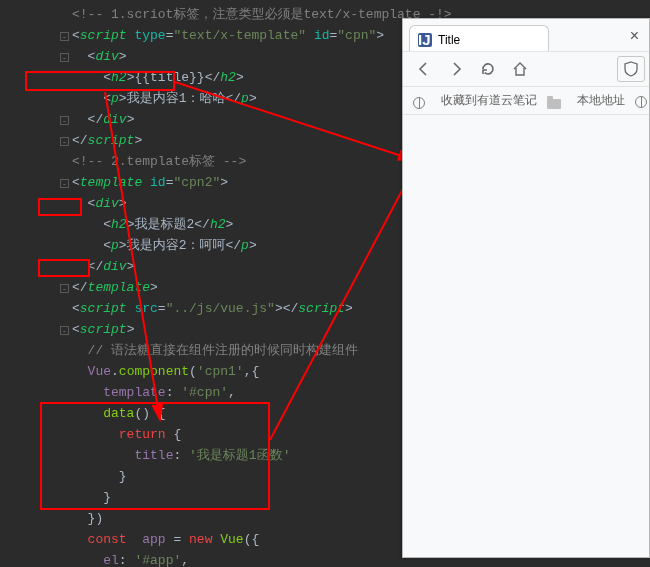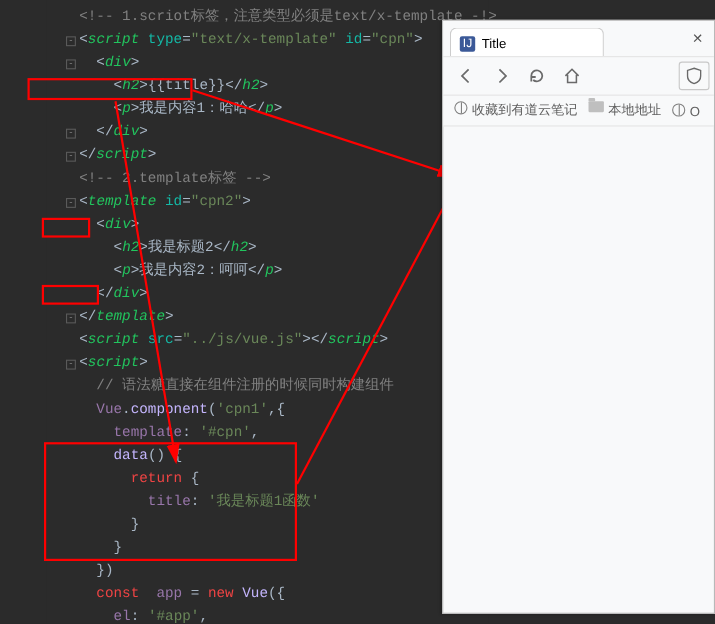--- a/index.html
+++ b/index.html
@@ -30,21 +30,21 @@
   }
   .code .row { height: 21px; }
   
   .tag   { color: #22c55e; font-style: italic; }
   .attr  { color: #14b8a6; }
   .val   { color: #6a8759; }
   .txt   { color: #a9b7c6; }
   .cmt   { color: #808080; }
   .mus   { color: #a9b7c6; }
   .kw    { color: #ef4444; }
-  .fn    { color: #c4b5fd; }
+  .fn    { color: #84cc16; }
   .id    { color: #9876aa; }
   .punc  { color: #a9b7c6; }
 
   .fold {
     display: inline-block;
     width: 9px; height: 9px;
     border: 1px solid #5a5a5a;
     margin-right: 3px;
     position: relative;
     top: 0px;
@@ -94,23 +94,23 @@
     font-size: 12px;
     display: flex;
     align-items: center;
     gap: 6px;
     min-width: 140px;
   }
   .tab .favicon {
     width: 14px; height: 14px;
     background: #3b5998;
     color: #fff;
-    font-size: 11px;
-    font-weight: normal;
-    text-align: center;
+    font-size: 15px;
+    font-weight: bold;
+    text-align: left;
     line-height: 14px;
     border-radius: 2px;
   }
   .tab-close {
     position: absolute;
     right: 10px; top: 8px;
     font-size: 16px;
     color: #555;
   }
   .navbar {
@@ -143,21 +143,21 @@
     height: 28px;
     background: #f8f9fa;
     border-bottom: 1px solid #e4e4e4;
     display: flex;
     align-items: center;
     gap: 10px;
     padding: 0 10px;
     font-size: 12px;
     color: #606060;
   }
-  .bm { display: flex; align-items: flex-start; gap: 4px; white-space: nowrap; }
+  .bm { display: flex; align-items: flex-end; gap: 16px; white-space: nowrap; }
   .bm-icon-globe {
     width: 12px; height: 12px; border: 1px solid #808080; border-radius: 50%;
     position: relative;
   }
   .bm-icon-globe:after {
     content: ""; position: absolute; left: 5px; top: 0; width: 1px; height: 10px; background: #808080;
   }
   .bm-icon-folder {
     width: 14px; height: 10px; background: #bfbfbf; border-radius: 1px; position: relative;
   }

